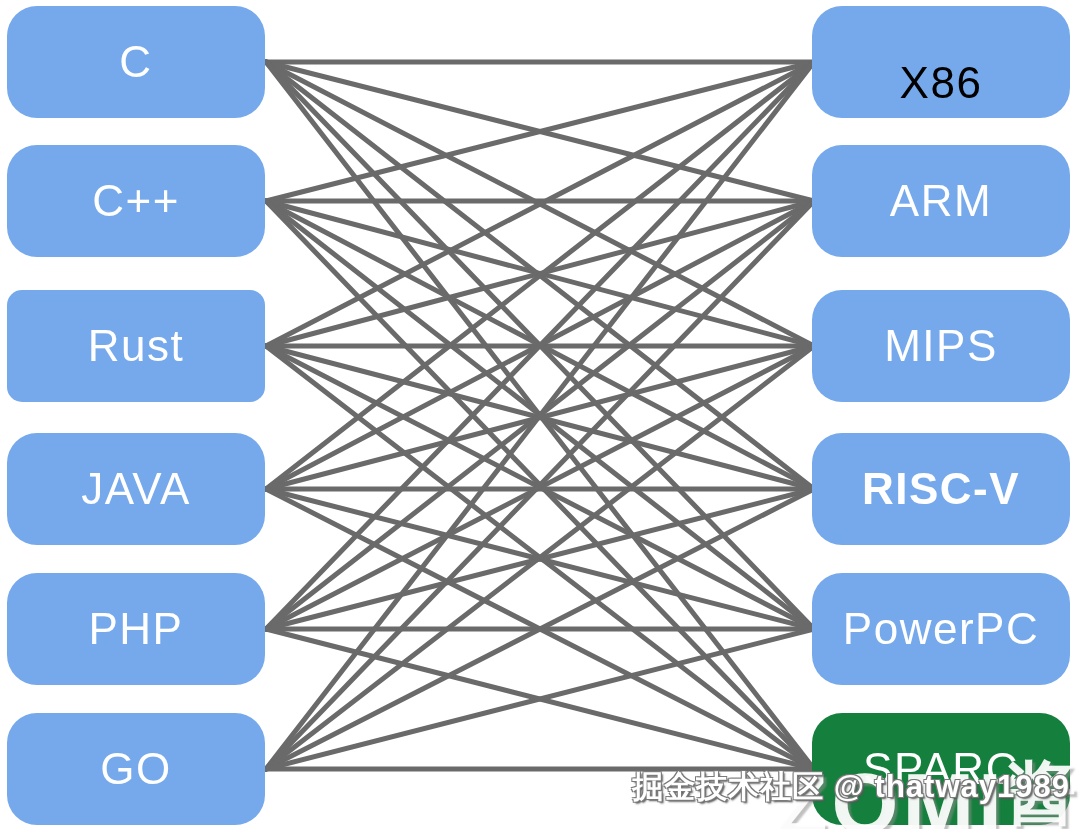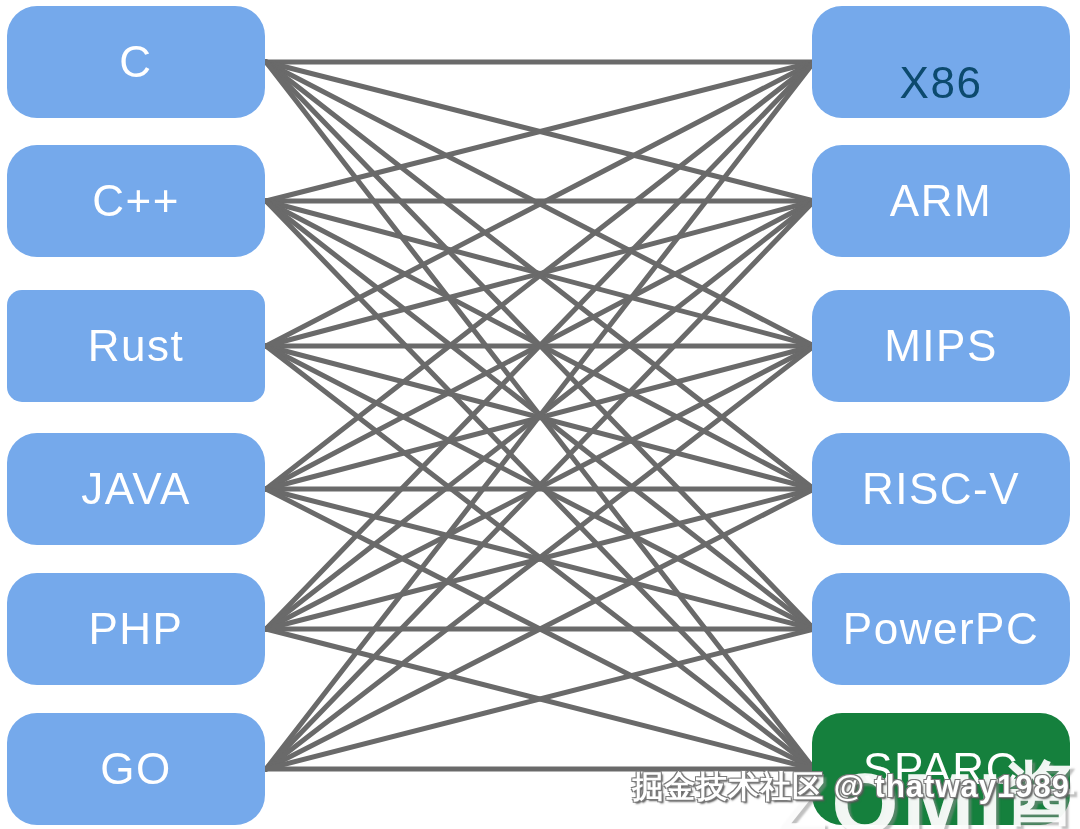--- a/index.html
+++ b/index.html
@@ -142,30 +142,30 @@
     <span class="label" style="color: rgb(255, 255, 255);">JAVA</span>
   </div>
   <div class="node col-left row-4" style="background: rgb(117, 169, 235);">
     <span class="label" style="color: rgb(255, 255, 255);">PHP</span>
   </div>
   <div class="node col-left row-5" style="background: rgb(117, 169, 235);">
     <span class="label" style="color: rgb(255, 255, 255);">GO</span>
   </div>
 
   <div class="node col-right row-0" style="background: rgb(117, 169, 235);">
-    <span class="label" style="color: #0c4a6e; margin-top: 41px;">X86</span>
+    <span class="label" style="color: #000000; margin-top: 41px;">X86</span>
   </div>
   <div class="node col-right row-1" style="background: rgb(117, 169, 235);">
     <span class="label" style="color: rgb(255, 255, 255); text-align: right;">ARM</span>
   </div>
-  <div class="node col-right row-2" style="background: rgb(117, 169, 235); border-radius: 27px;">
+  <div class="node col-right row-2" style="background: rgb(117, 169, 235);">
     <span class="label" style="color: rgb(255, 255, 255);">MIPS</span>
   </div>
   <div class="node col-right row-3" style="background: rgb(117, 169, 235);">
-    <span class="label" style="color: rgb(255, 255, 255);">RISC-V</span>
+    <span class="label" style="color: rgb(255, 255, 255); font-weight: bold;">RISC-V</span>
   </div>
   <div class="node col-right row-4" style="background: rgb(117, 169, 235);">
     <span class="label" style="color: rgb(255, 255, 255);">PowerPC</span>
   </div>
   <div class="node col-right row-5" style="background: #15803d;">
     <span class="label" style="color: rgb(255, 255, 255);">SPARC</span>
   </div>
 
   <div class="wm-logo">
     <span>ZOMI</span><span class="cjk">酱</span>

